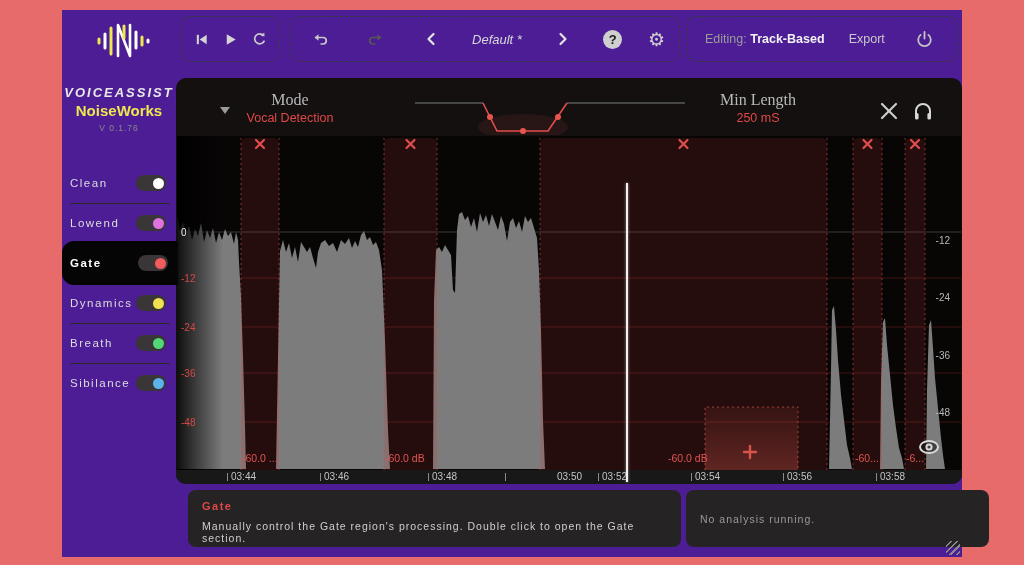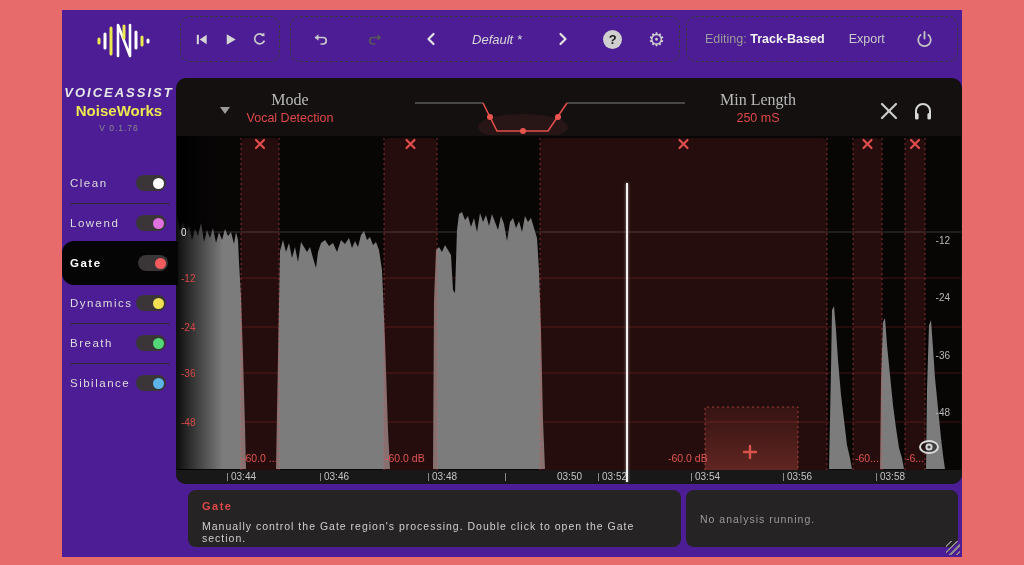--- a/index.html
+++ b/index.html
@@ -47,21 +47,21 @@
   .wave-wrap { position:absolute; left:1px; top:58px; width:784px; height:334px; }
   .playhead { position:absolute; left:450px; top:105px; width:1.5px; height:299px; background:#f2f2f2; box-shadow:0 0 3px rgba(255,255,255,.6); z-index:3; cursor:ew-resize; }
   .time-axis { position:absolute; left:0; top:392px; width:786px; height:14px; background:#191818; border-radius:0 0 10px 10px; }
   .tick { position:absolute; top:1px; display:flex; align-items:center; }
   .tick .mark { width:1px; height:8px; background:#8a8a8a; margin-right:3px; }
   .tick .lbl { font-size:10px; color:#c4c4c4; }
 
   
   .card { position:absolute; background:#252323; border-radius:8px; }
   .card-gate { left:126px; top:480px; width:493px; height:57px; padding:10px 14px; }
-  .card-status { left:624px; top:480px; width:272px; height:57px; padding:10px 14px; display:flex; align-items:center; }
+  .card-status { left:624px; top:480px; width:303px; height:57px; padding:10px 14px; display:flex; align-items:center; }
   .card-title { font-size:11px; font-weight:bold; letter-spacing:1.5px; color:#e04848; }
   .card-desc { font-size:10.5px; letter-spacing:1px; color:#cfcfcf; margin-top:8px; }
   .card-status-text { font-size:10.5px; letter-spacing:1px; color:#9a9a9a; }
   .resize-handle { position:absolute; right:2px; bottom:2px; width:14px; height:14px; cursor:nwse-resize;
     background:repeating-linear-gradient(135deg, transparent 0 3px, #8a8a8a 3px 4.5px); }
   svg text { font-family:"Liberation Sans", sans-serif; }
 </style>
 </head>
 <body>
 

